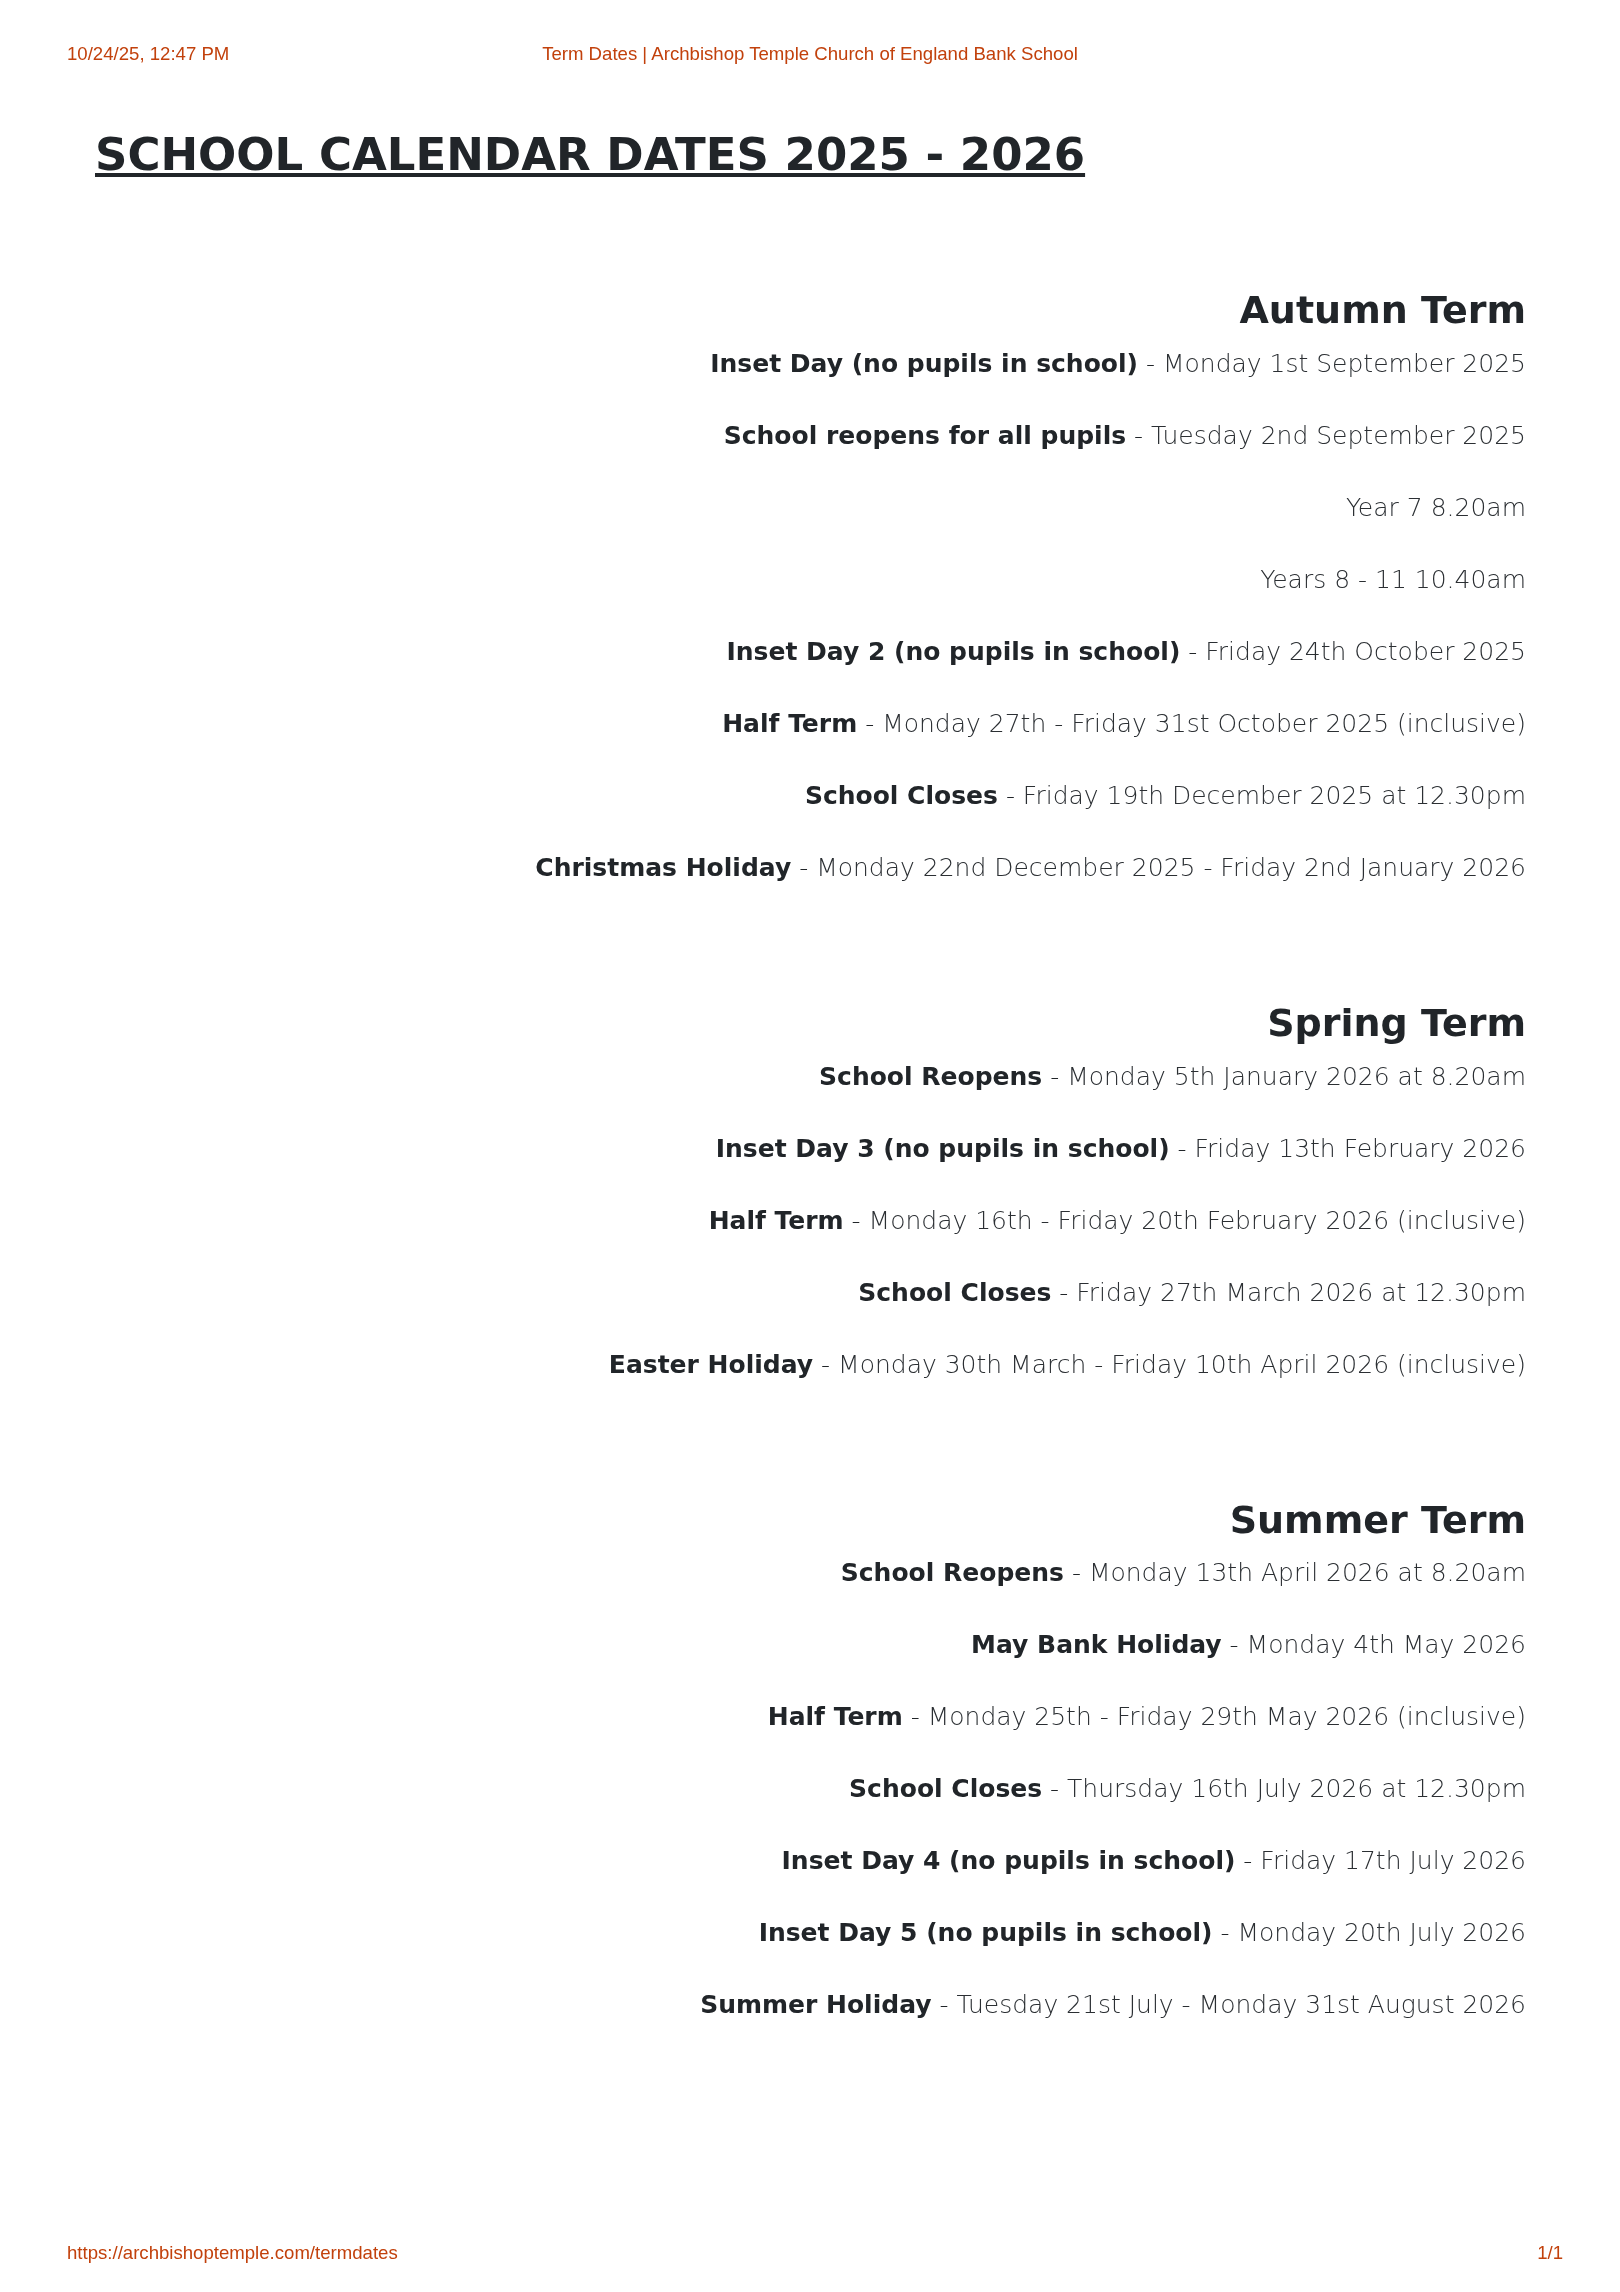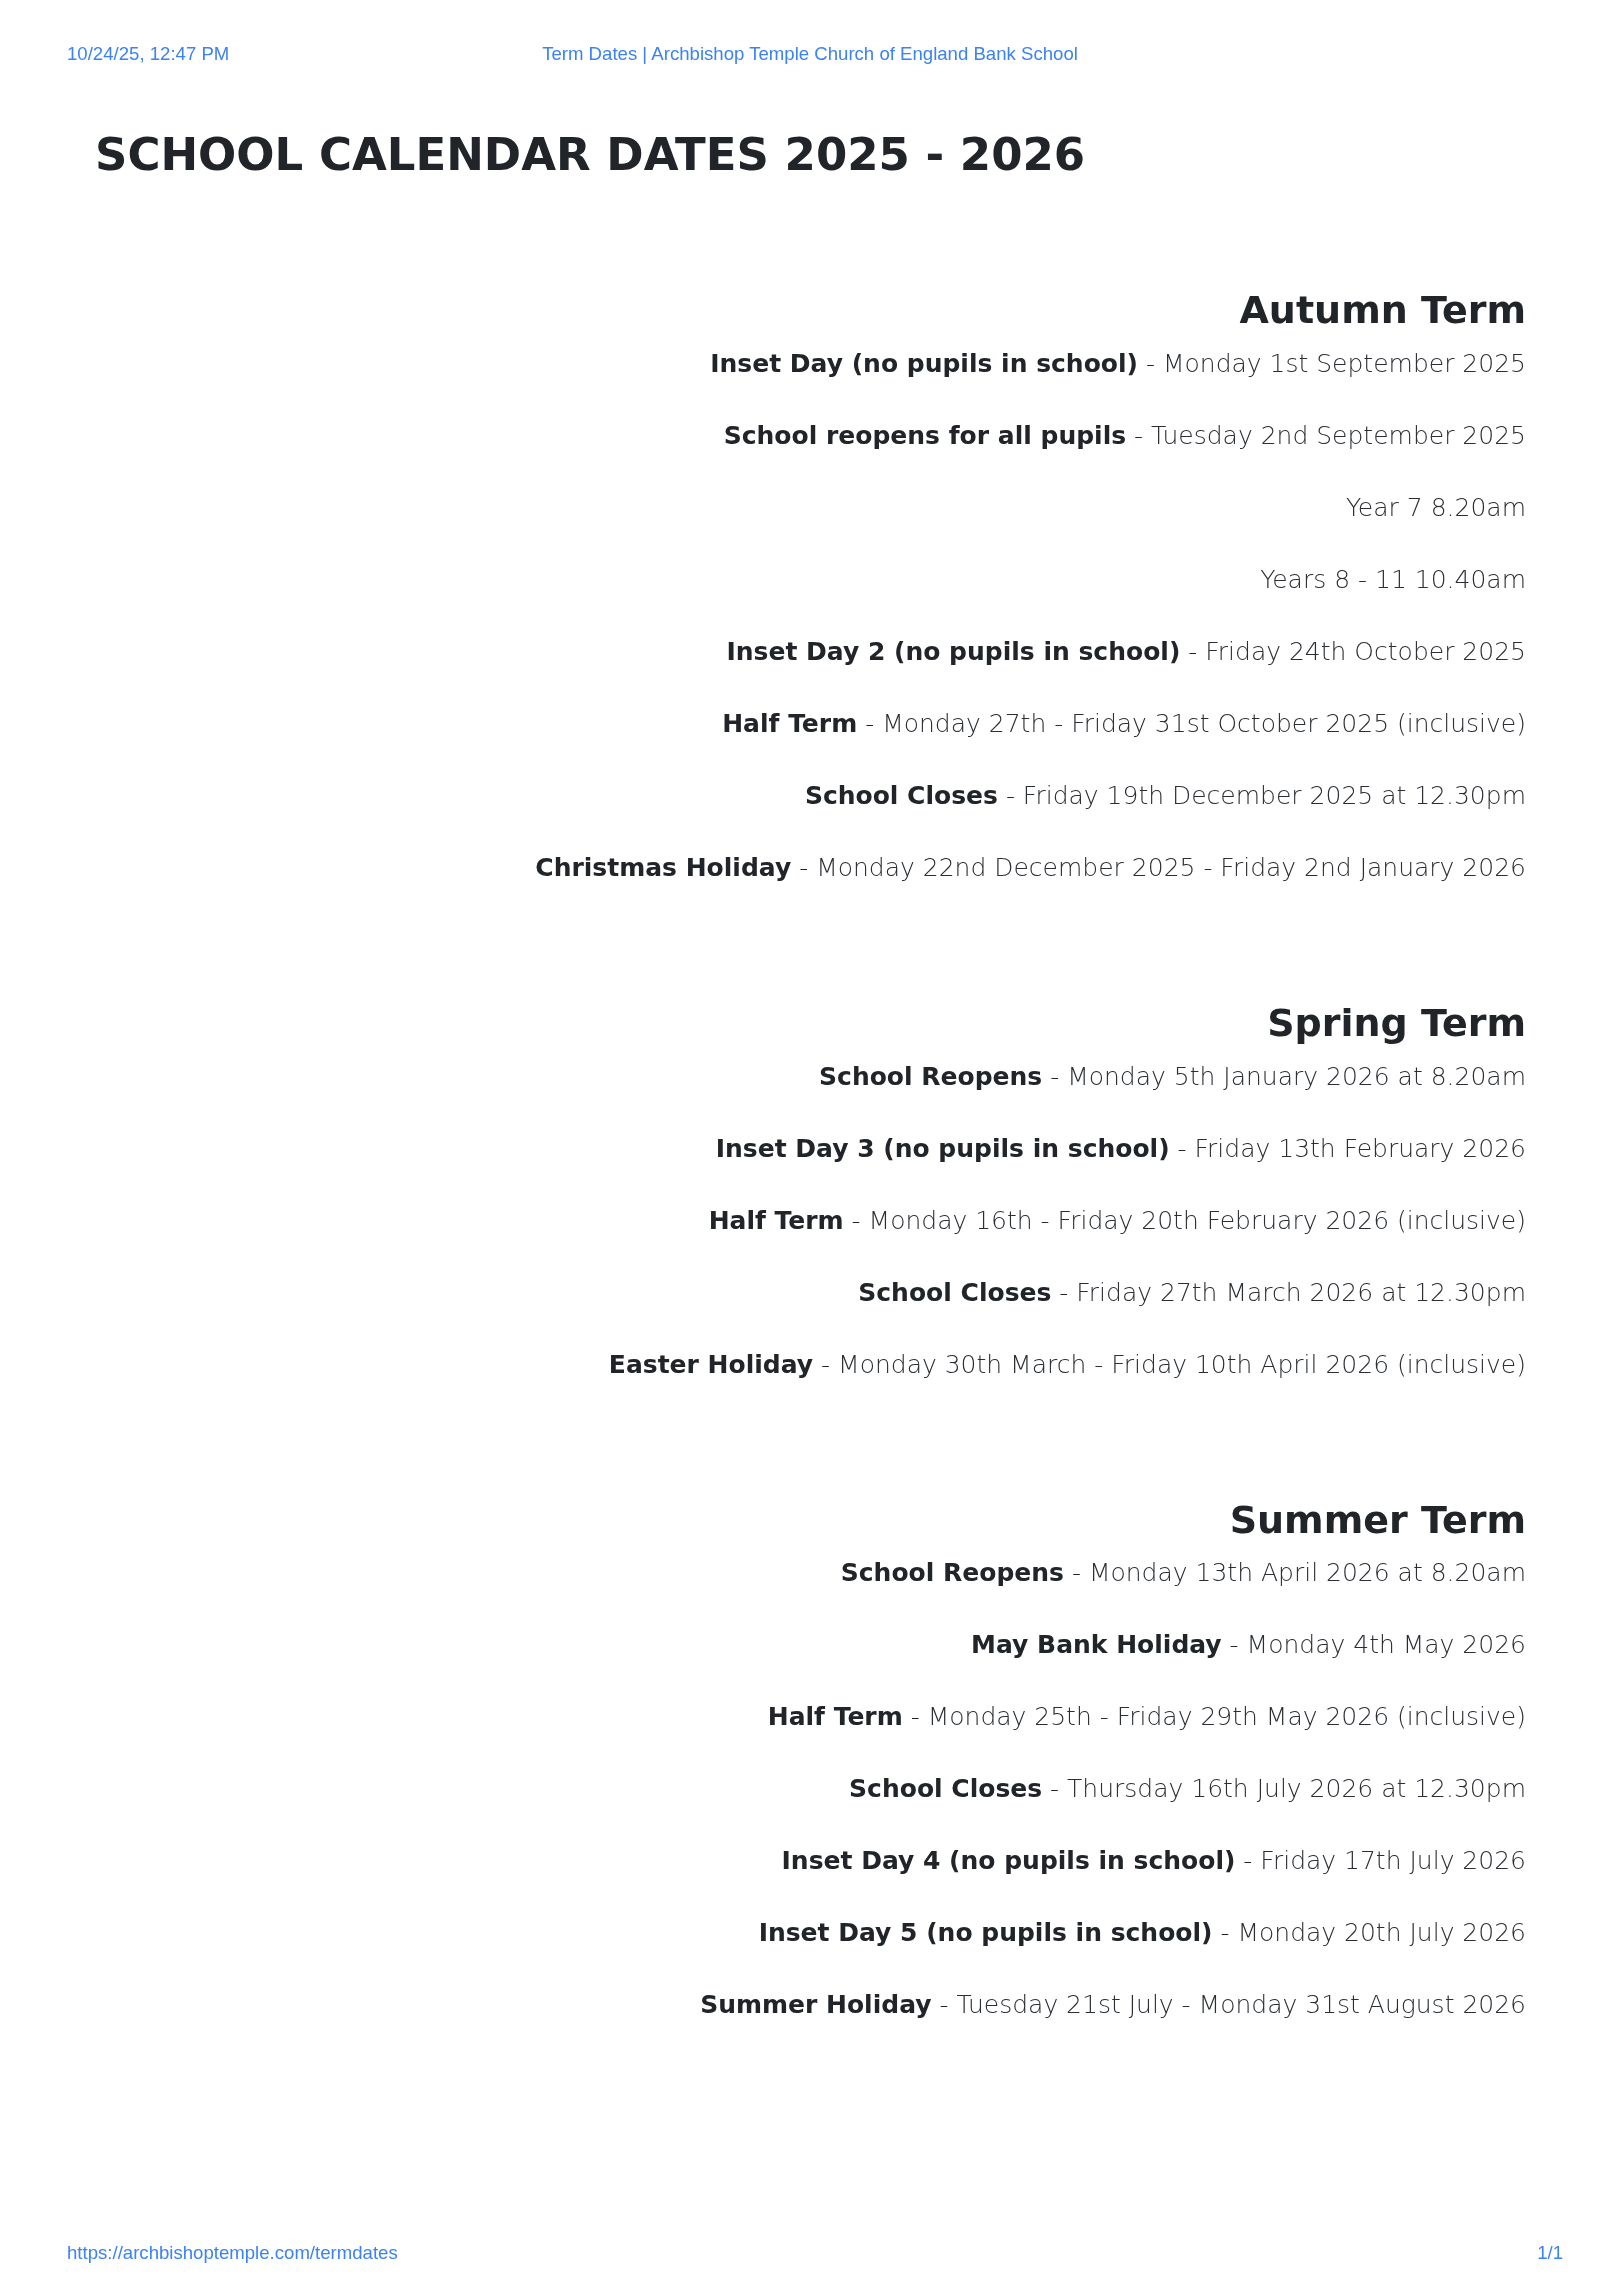--- a/index.html
+++ b/index.html
@@ -4,33 +4,33 @@
 <style>
   html, body { margin: 0; padding: 0; background: #ffffff; }
   body {
     width: 1620px; height: 2293px; position: relative; overflow: hidden;
     color: #212529;
     font-family: "Liberation Sans", sans-serif;
   }
   .print-header, .print-footer {
     position: absolute; left: 0; right: 0;
     font-family: "Liberation Sans", sans-serif;
-    font-size: 18.6px; color: #3b82f6;
+    font-size: 18.6px; color: #c2410c;
   }
   .print-header { top: 43px; height: 25.5px; }
   .print-footer { top: 2242px; height: 25.5px; }
   .ph-left { position: absolute; left: 67px; }
   .ph-center { position: absolute; left: 0; right: 0; text-align: center; padding-left: 294px; box-sizing: border-box; }
   .ph-center span { display: inline-block; transform: translateX(-147px); }
   .pf-right { position: absolute; right: 57px; }
 
   .content { position: absolute; left: 95px; top: 125px; width: 1431px; }
   .page-title {
     margin: 0; font-family: "DejaVu Sans", sans-serif; font-weight: bold;
-    font-size: 45px; line-height: 59px; letter-spacing: 0px; color: #212529;
+    font-size: 45px; line-height: 59px; letter-spacing: 0px; color: #212529; text-decoration: underline;
   }
   .term { margin-top: 103px; text-align: right; }
   .term + .term { margin-top: 80px; }
   .term-heading {
     margin: 0 0 9.8px 0; font-family: "DejaVu Sans", sans-serif; font-weight: bold;
     font-size: 38px; line-height: 47px; color: #212529;
   }
   .entry {
     margin: 0; font-family: "DejaVu Sans", sans-serif;
     font-size: 25px; line-height: 39px; height: 72px; color: #212529;

